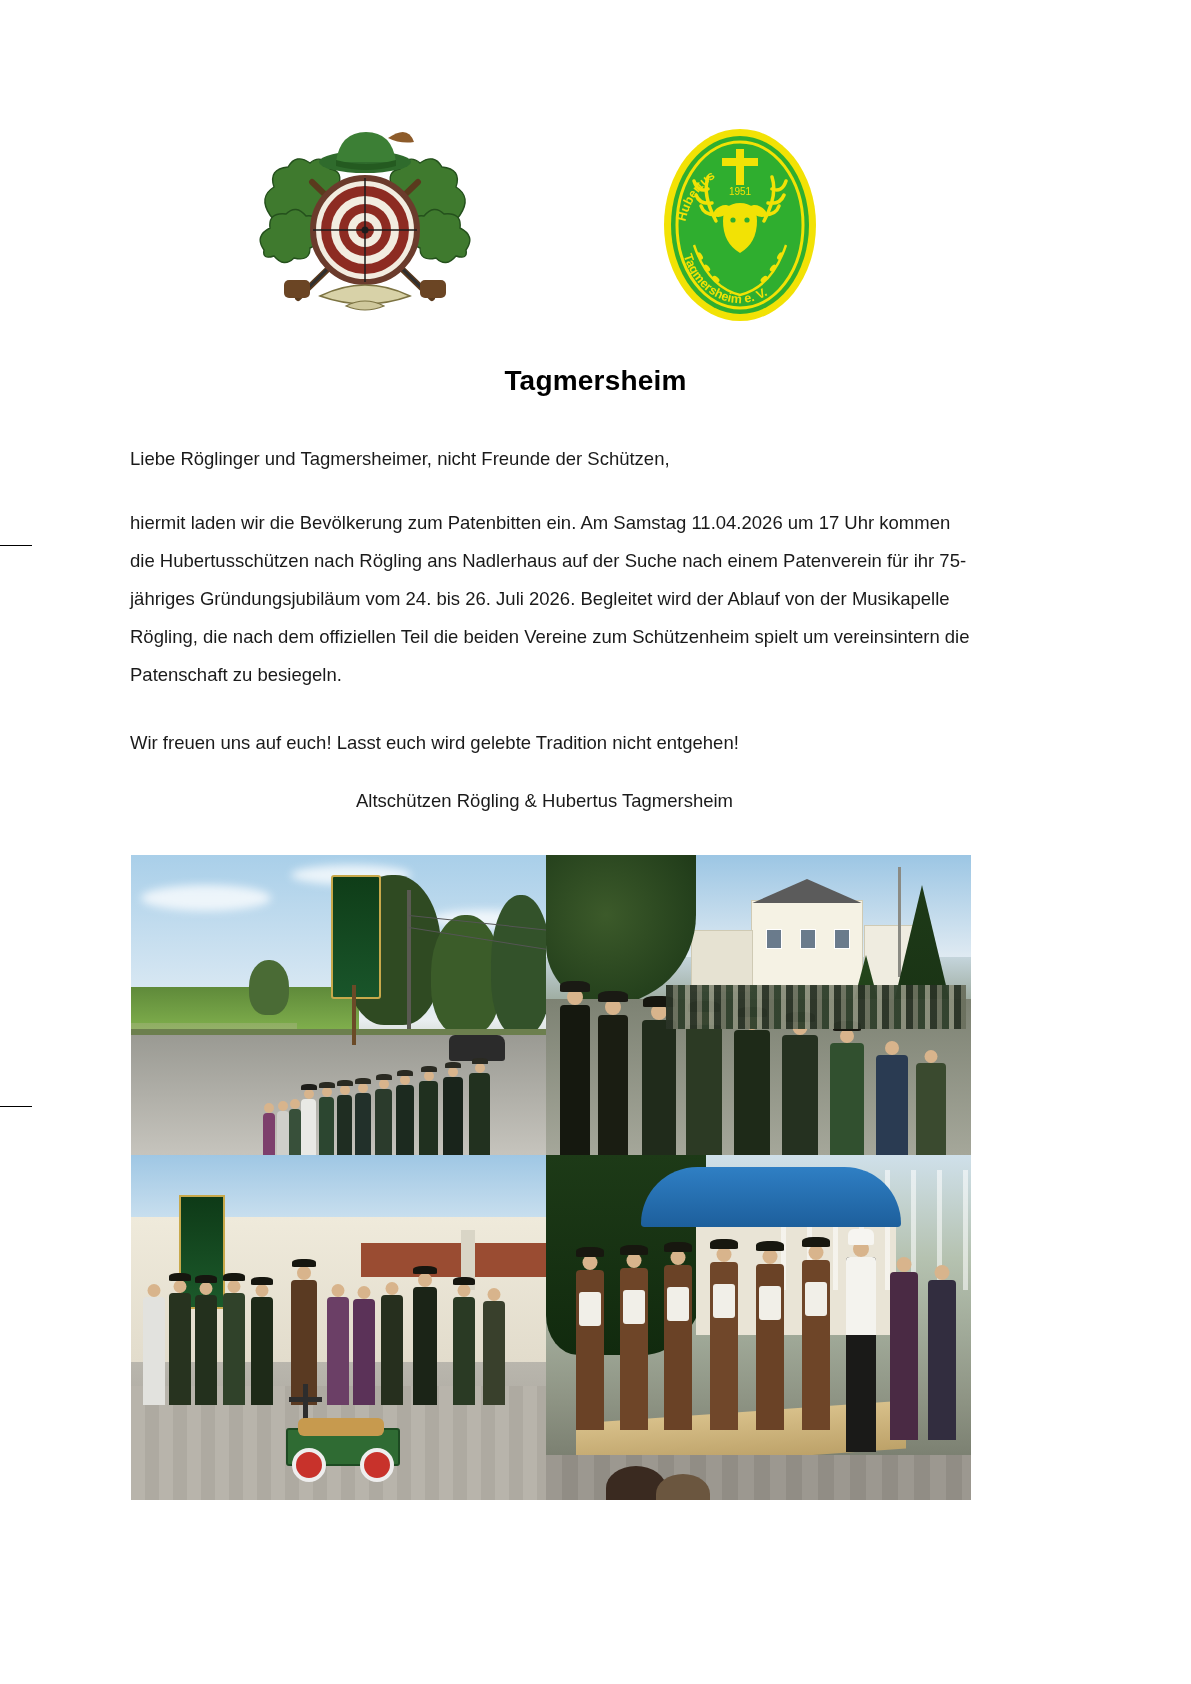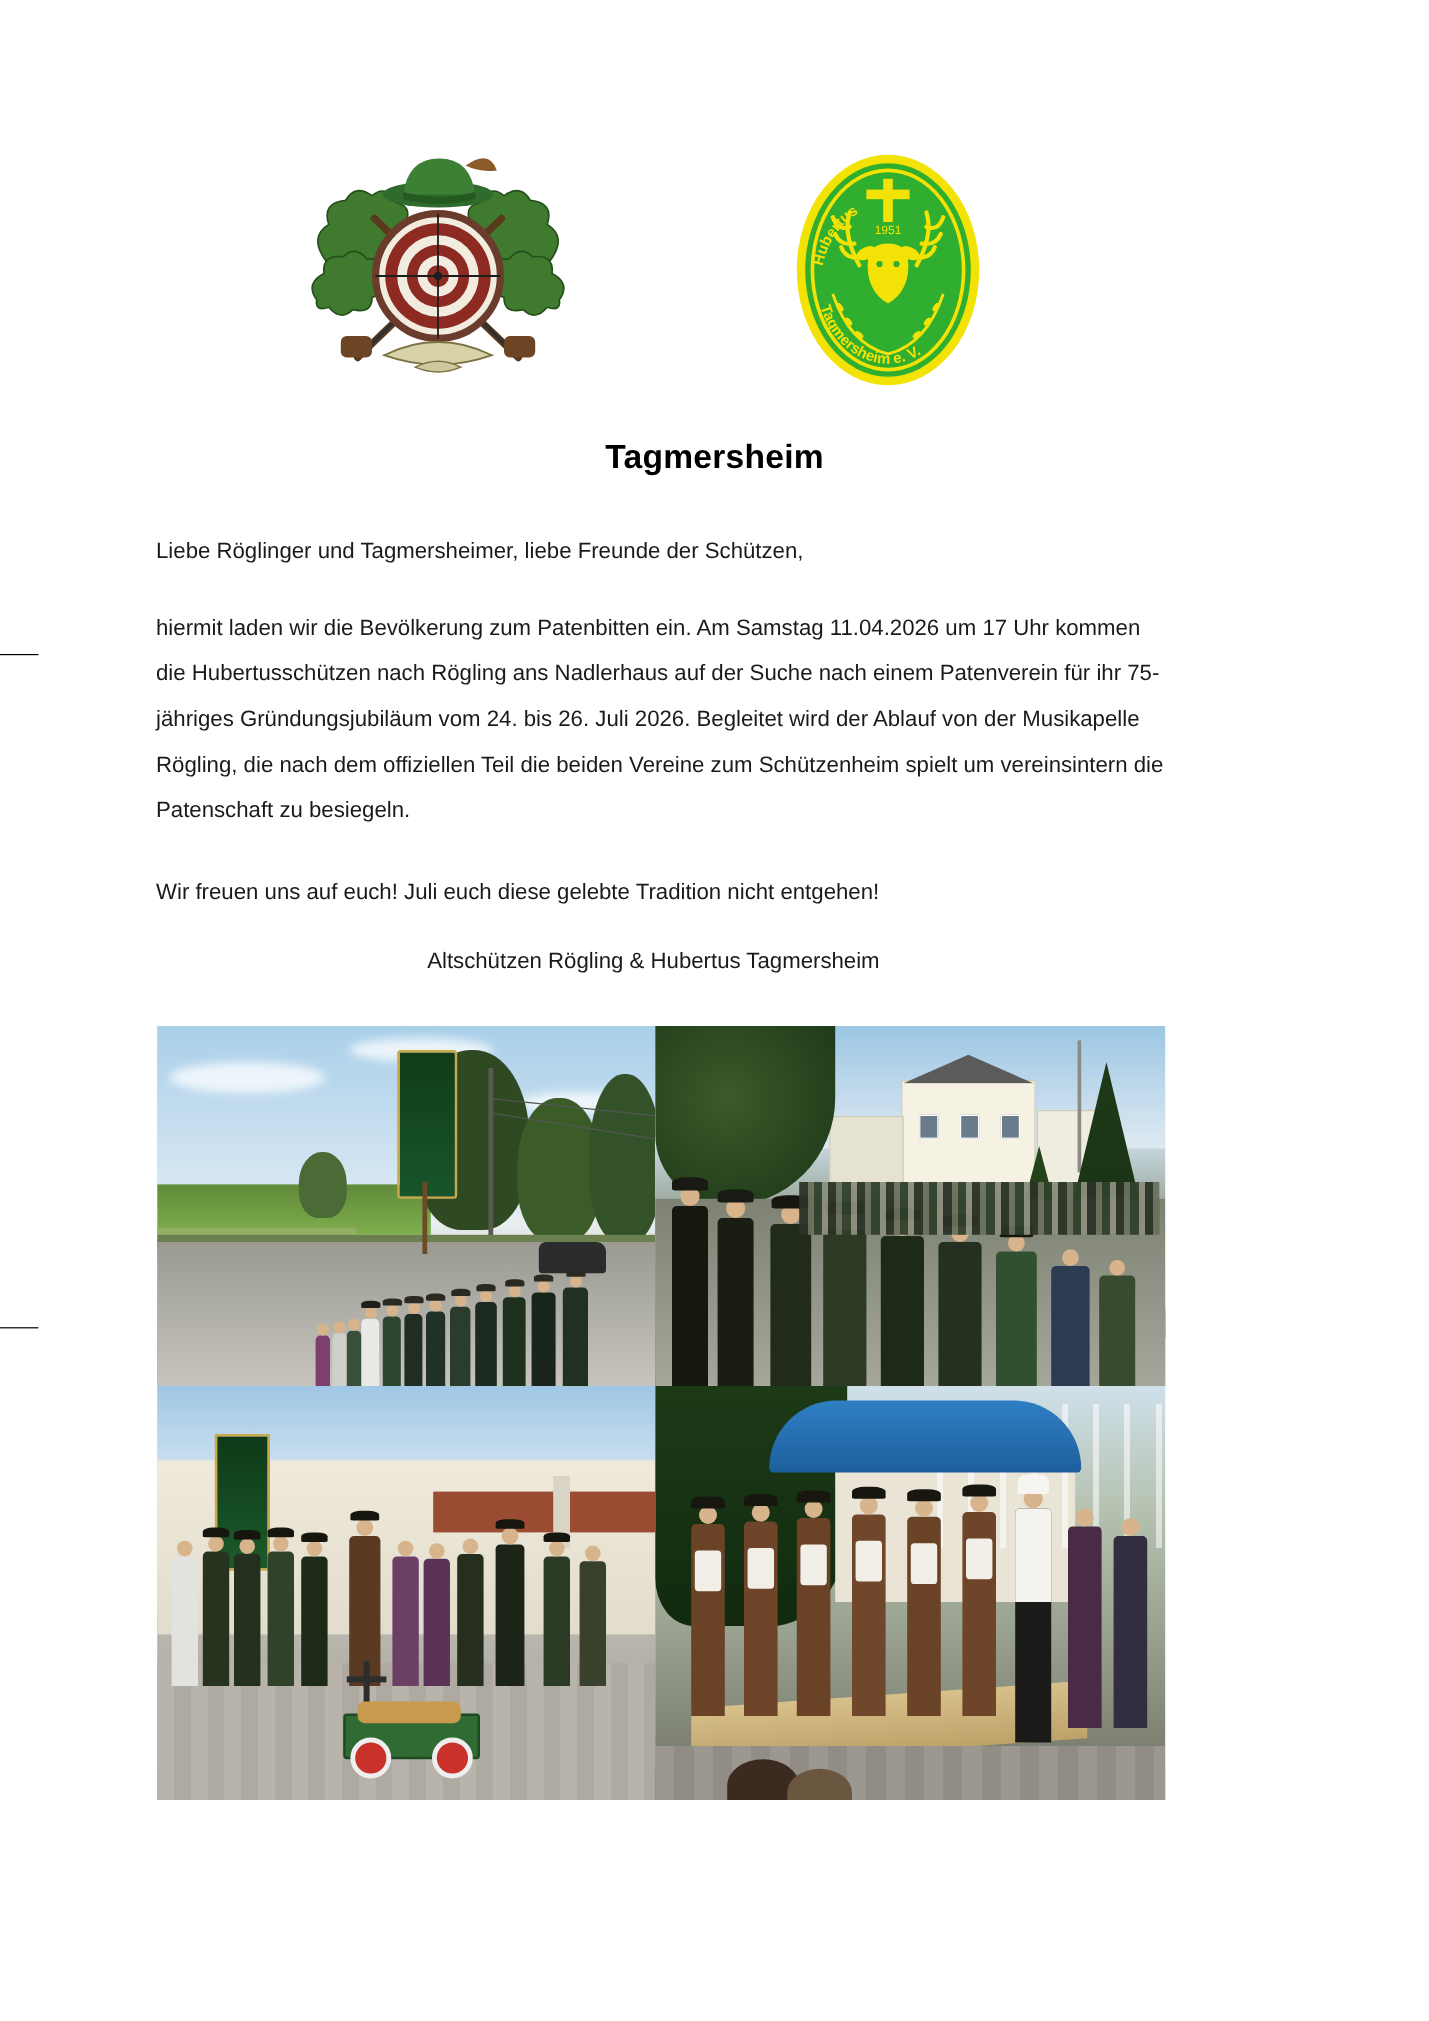--- a/index.html
+++ b/index.html
@@ -313,23 +313,23 @@
         <text font-family="Liberation Sans, sans-serif" font-size="12.5" font-weight="bold" fill="#f2e205">
           <textPath href="#arcBottom" startOffset="12%">Tagmersheim e. V.</textPath>
         </text>
       </svg>
     </div>
   </div>
 
   <div class="doc-title">Tagmersheim</div>
 
   <div class="body-text">
-    <p>Liebe Röglinger und Tagmersheimer, liebe Freunde der Schützen,</p>
+    <p>Liebe Röglinger und Tagmersheimer, nicht Freunde der Schützen,</p>
     <p class="para-main">hiermit laden wir die Bevölkerung zum Patenbitten ein. Am Samstag 11.04.2026 um 17 Uhr kommen die Hubertusschützen nach Rögling ans Nadlerhaus auf der Suche nach einem Patenverein für ihr 75-jähriges Gründungsjubiläum vom 24. bis 26. Juli 2026. Begleitet wird der Ablauf von der Musikapelle Rögling, die nach dem offiziellen Teil die beiden Vereine zum Schützenheim spielt um vereinsintern die Patenschaft zu besiegeln.</p>
-    <p>Wir freuen uns auf euch! Juli euch diese gelebte Tradition nicht entgehen!</p>
+    <p>Wir freuen uns auf euch! Lasst euch wird gelebte Tradition nicht entgehen!</p>
   </div>
 
   <div class="signature">Altschützen Rögling &amp; Hubertus Tagmersheim</div>
 
   <div class="collage">
 
     <div class="photo p1">
       <div class="sky"></div>
       <div class="cloud c1"></div>
         <div class="cloud c2"></div>

